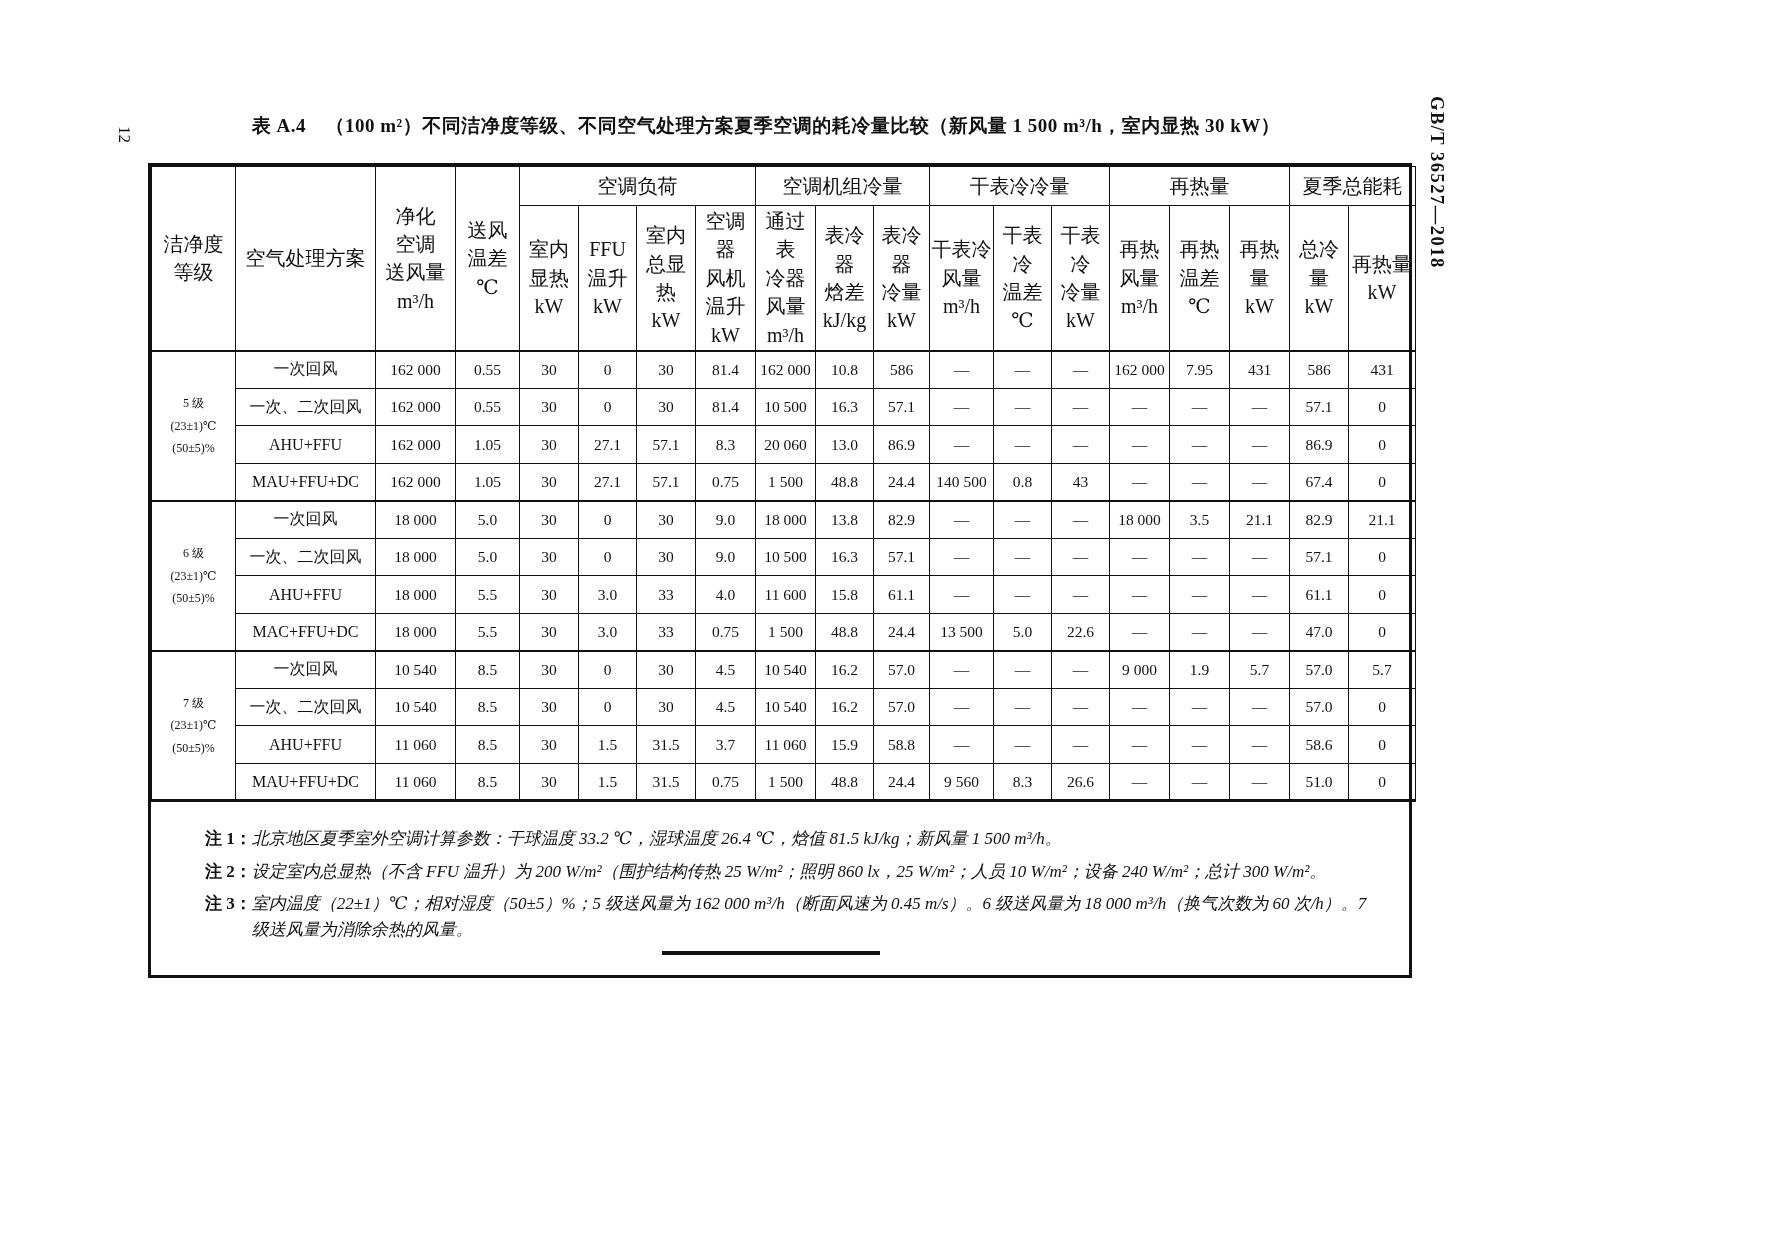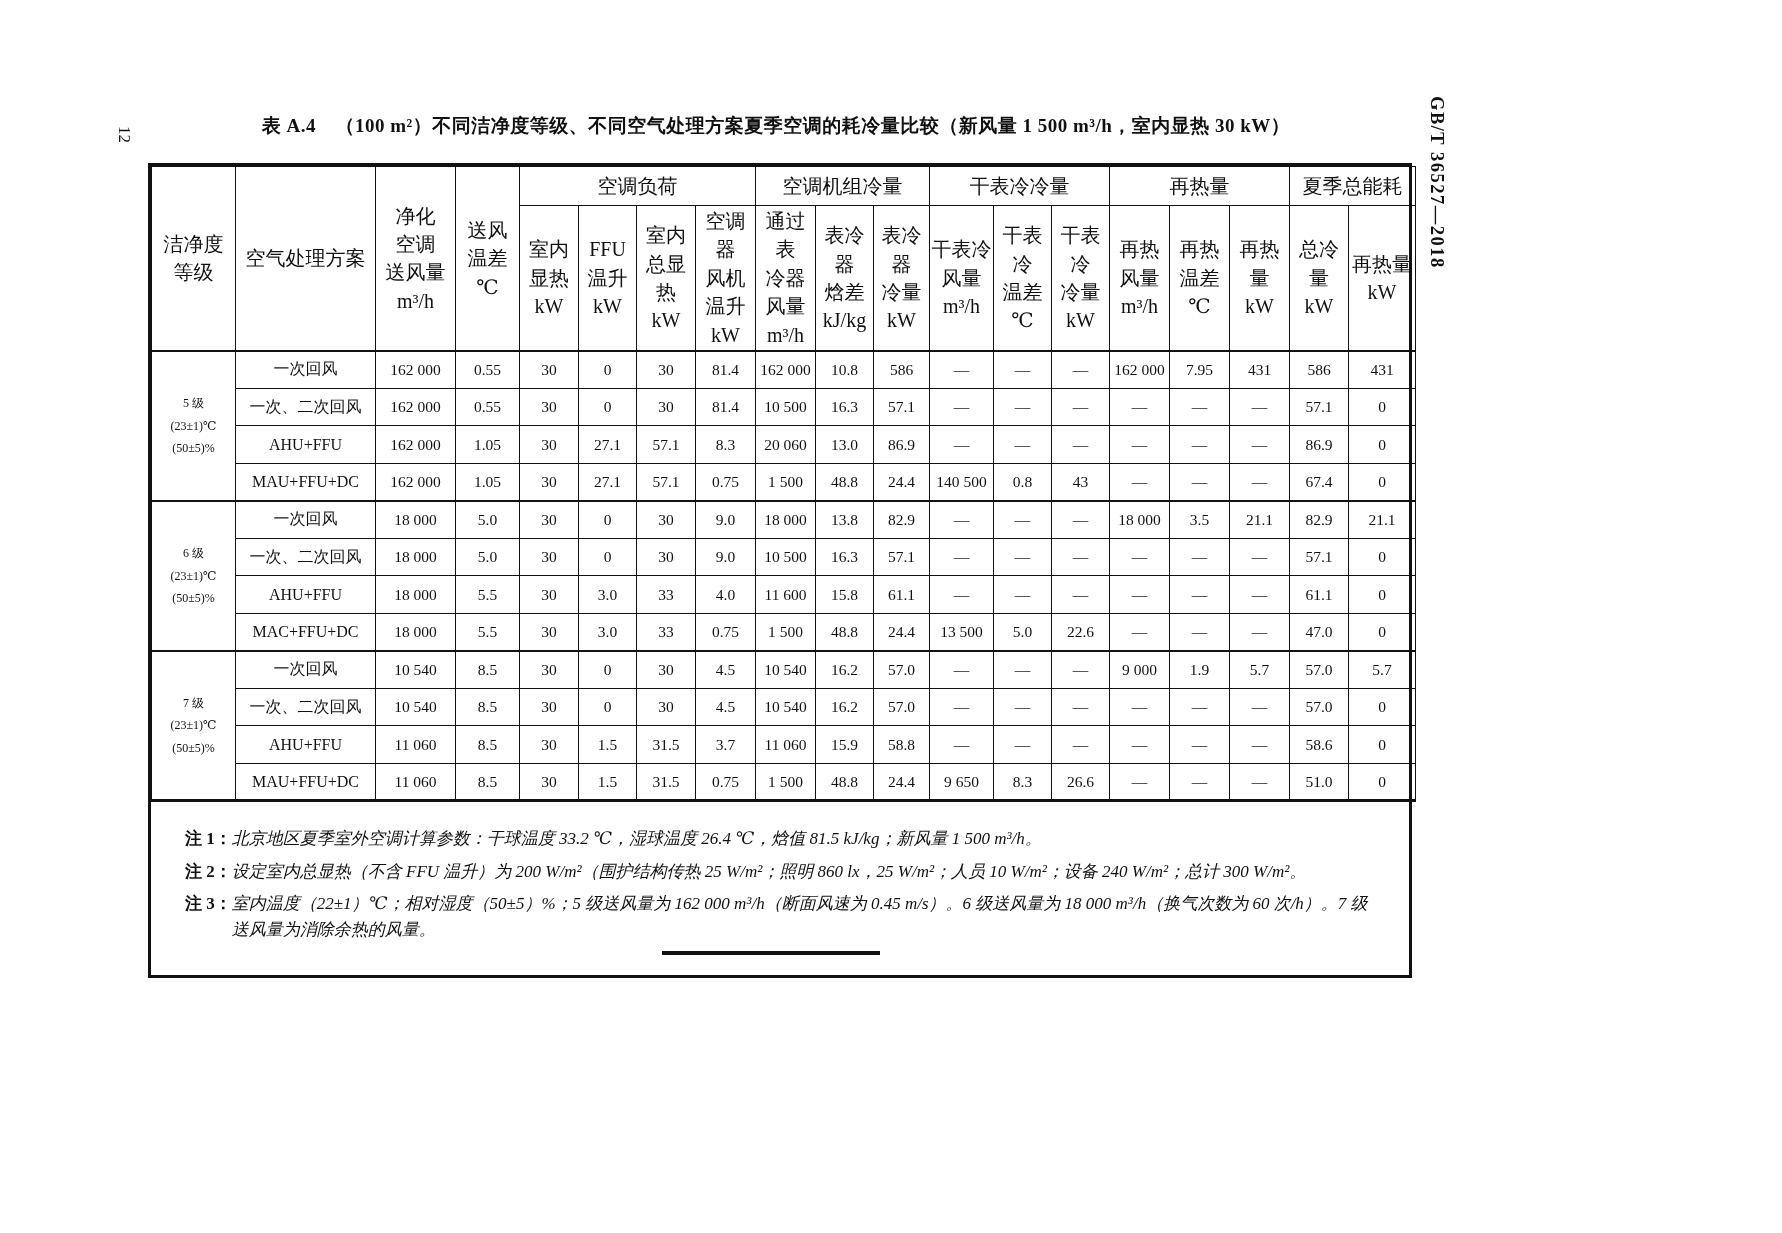--- a/index.html
+++ b/index.html
@@ -11,40 +11,40 @@
   }
   .page-number {
     position:absolute; left:134px; top:126px; font-size:17px;
     transform:rotate(90deg); transform-origin:0 0; white-space:nowrap;
   }
   .side-label {
     position:absolute; left:1447px; top:96px; font-size:18.5px; font-weight:bold;
     transform:rotate(90deg); transform-origin:0 0; white-space:nowrap; letter-spacing:1.5px;
   }
   .title {
-    position:absolute; left:144px; top:113px; width:1264px; text-align:center;
+    position:absolute; left:134px; top:113px; width:1264px; text-align:center;
     font-size:19px; font-weight:bold; letter-spacing:0.5px;
   }
   .table-frame {
     position:absolute; left:148px; top:163px; width:1264px;
     border:3px solid #111; background:#fff;
   }
   table.main-table { width:100%; border-collapse:collapse; table-layout:fixed; border-bottom:3px solid #111; }
   th, td {
     border:1.6px solid #111; text-align:center; vertical-align:middle;
     white-space:pre-line; padding:1px 1px; overflow:hidden;
   }
   thead th { font-weight:normal; font-size:20px; line-height:1.42; }
   tr.tr-groups th { height:39px; }
   tr.tr-subs th { height:113px; border-bottom:2.6px solid #111; }
   tbody td { font-size:15.5px; height:37.5px; }
   td.level-cell { font-size:12px; line-height:1.9; }
   td.scheme-cell { font-size:16px; }
   tbody tr.group-start td { border-top:2.6px solid #111; }
-  .notes { padding:17px 26px 26px 34px; }
+  .notes { padding:17px 26px 26px 54px; }
   .note-row { display:flex; line-height:1.5; margin:7px 0; font-size:17px; }
   .note-label { font-weight:bold; white-space:nowrap; }
   .note-text { flex:1; text-align:left;font-style:italic; }
   .end-mark { position:absolute; left:662px; top:951px; width:218px; height:4px; background:#111; }
 </style>
 </head>
 <body>
 
 <div class="page">
   <div class="page-number">12</div>
@@ -373,21 +373,21 @@
             <td class="scheme-cell">MAU+FFU+DC</td>
             <td>11 060</td>
             <td>8.5</td>
             <td>30</td>
             <td>1.5</td>
             <td>31.5</td>
             <td>0.75</td>
             <td>1 500</td>
             <td>48.8</td>
             <td>24.4</td>
-            <td>9 650</td>
+            <td>9 560</td>
             <td>8.3</td>
             <td>26.6</td>
             <td>—</td>
             <td>—</td>
             <td>—</td>
             <td>51.0</td>
             <td>0</td>
           </tr>
         </tbody>
     </table>

